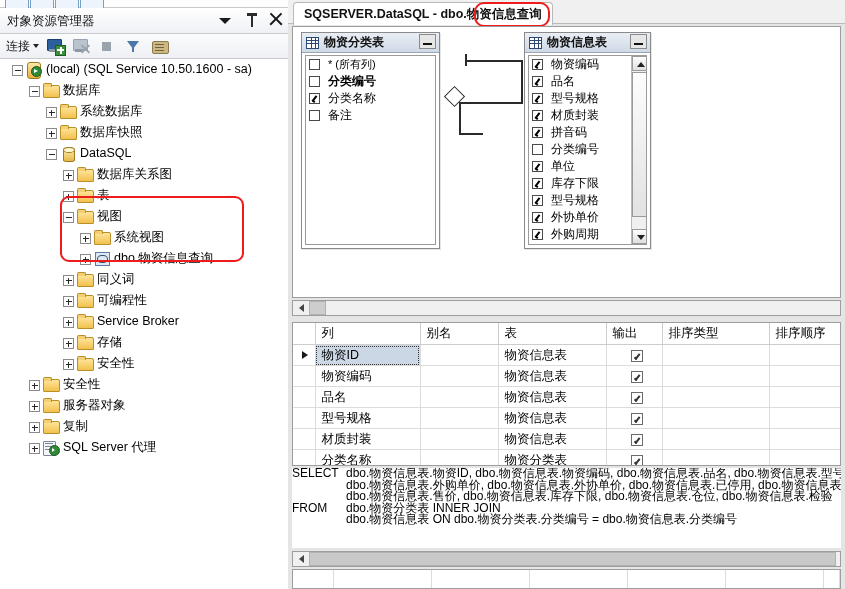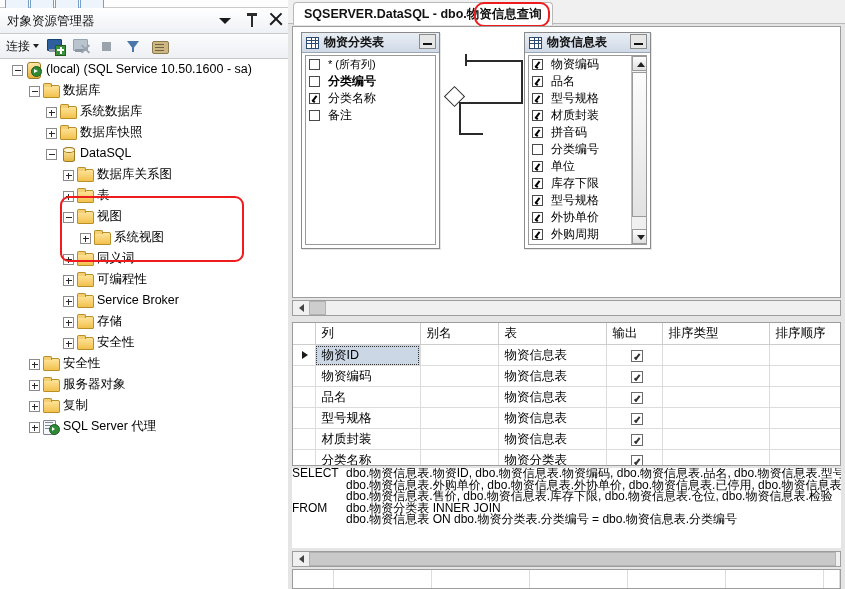--- a/index.html
+++ b/index.html
@@ -324,20 +324,25 @@
         <span class="exp " style="left:63px"></span>
         <span class="ico" style="left:77px"><span class="folder"></span></span>
         <span class="lbl" style="left:97px">视图</span>
       </div>
       <div class="node">
         <span class="exp plus" style="left:80px"></span>
         <span class="ico" style="left:94px"><span class="folder"></span></span>
         <span class="lbl" style="left:114px">系统视图</span>
       </div>
       <div class="node">
+        <span class="exp plus" style="left:80px"></span>
+        <span class="ico" style="left:94px"><span class="viewico"></span></span>
+        <span class="lbl" style="left:114px">dbo.物资信息查询</span>
+      </div>
+      <div class="node">
         <span class="exp plus" style="left:63px"></span>
         <span class="ico" style="left:77px"><span class="folder"></span></span>
         <span class="lbl" style="left:97px">同义词</span>
       </div>
       <div class="node">
         <span class="exp plus" style="left:63px"></span>
         <span class="ico" style="left:77px"><span class="folder"></span></span>
         <span class="lbl" style="left:97px">可编程性</span>
       </div>
       <div class="node">

